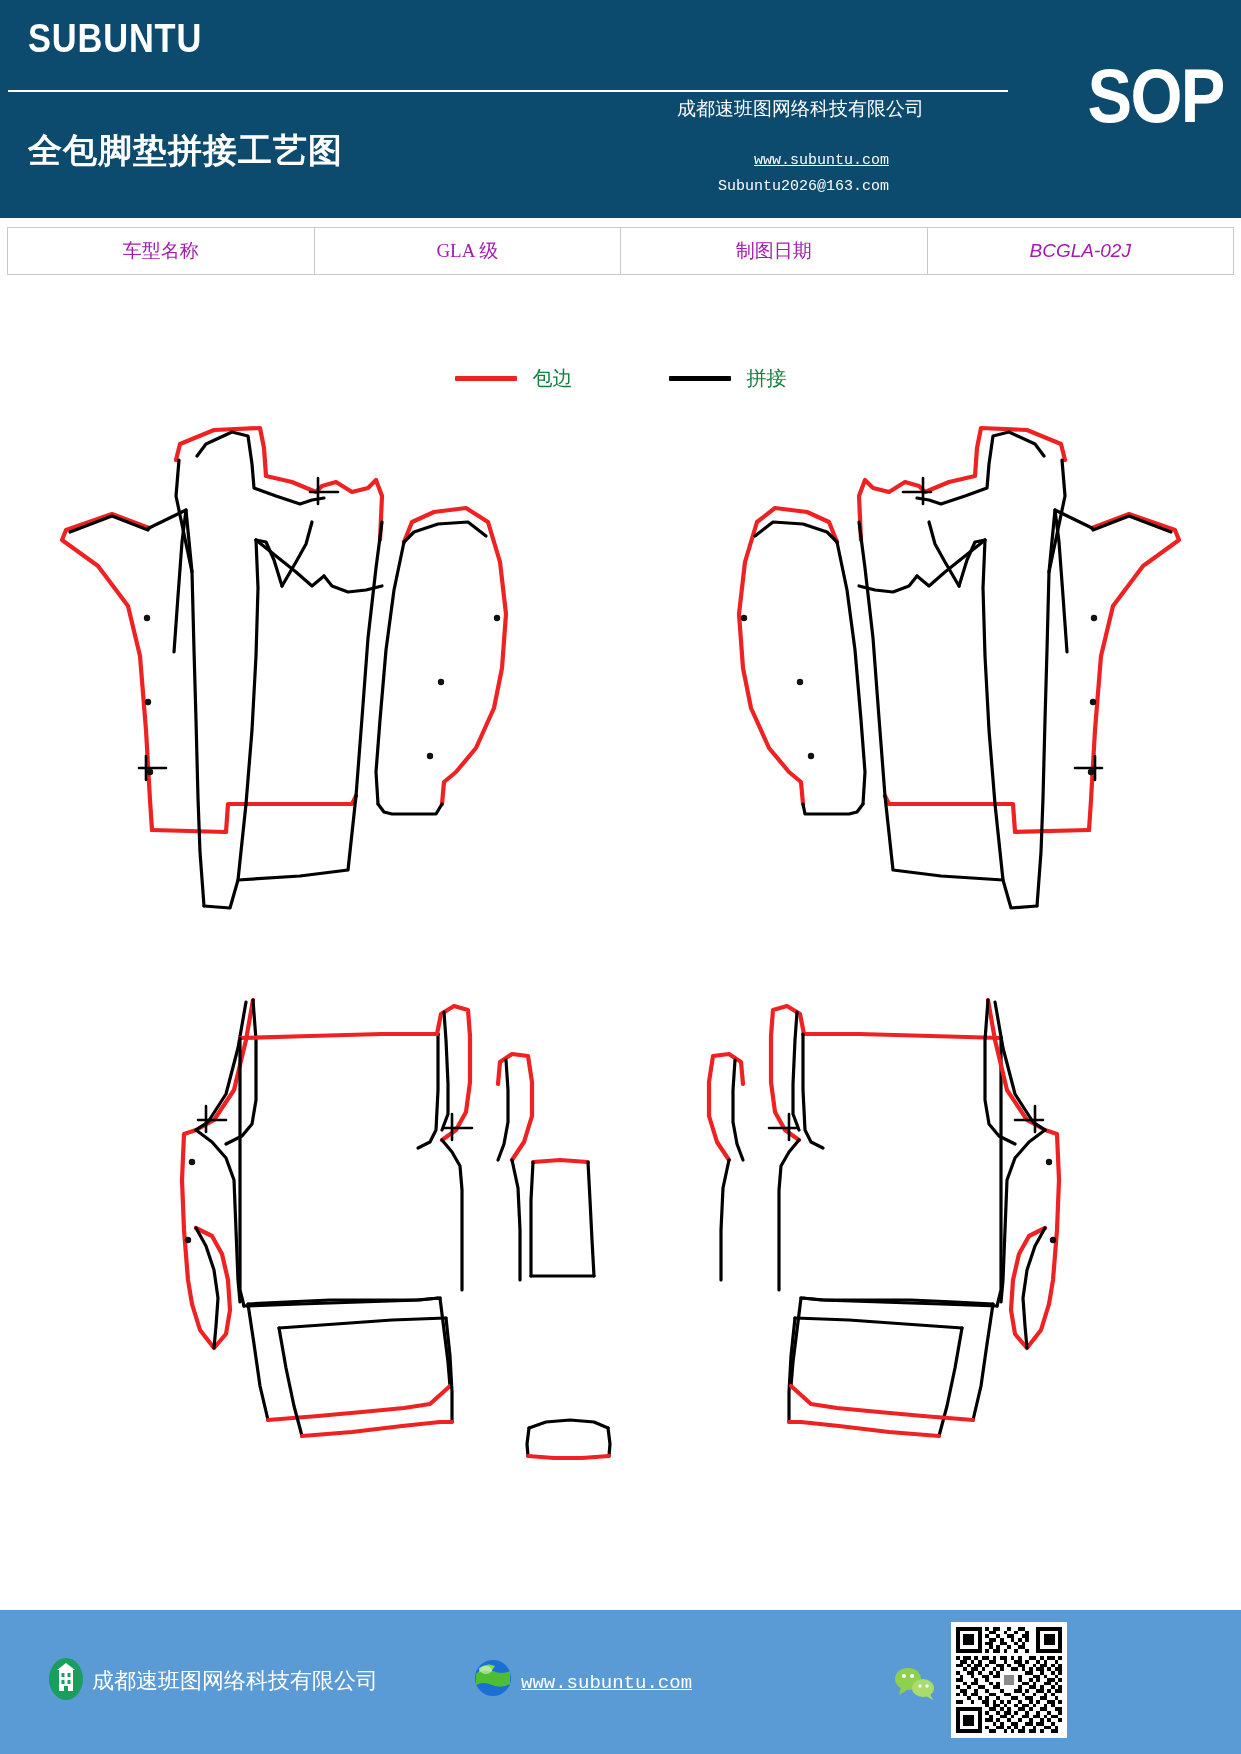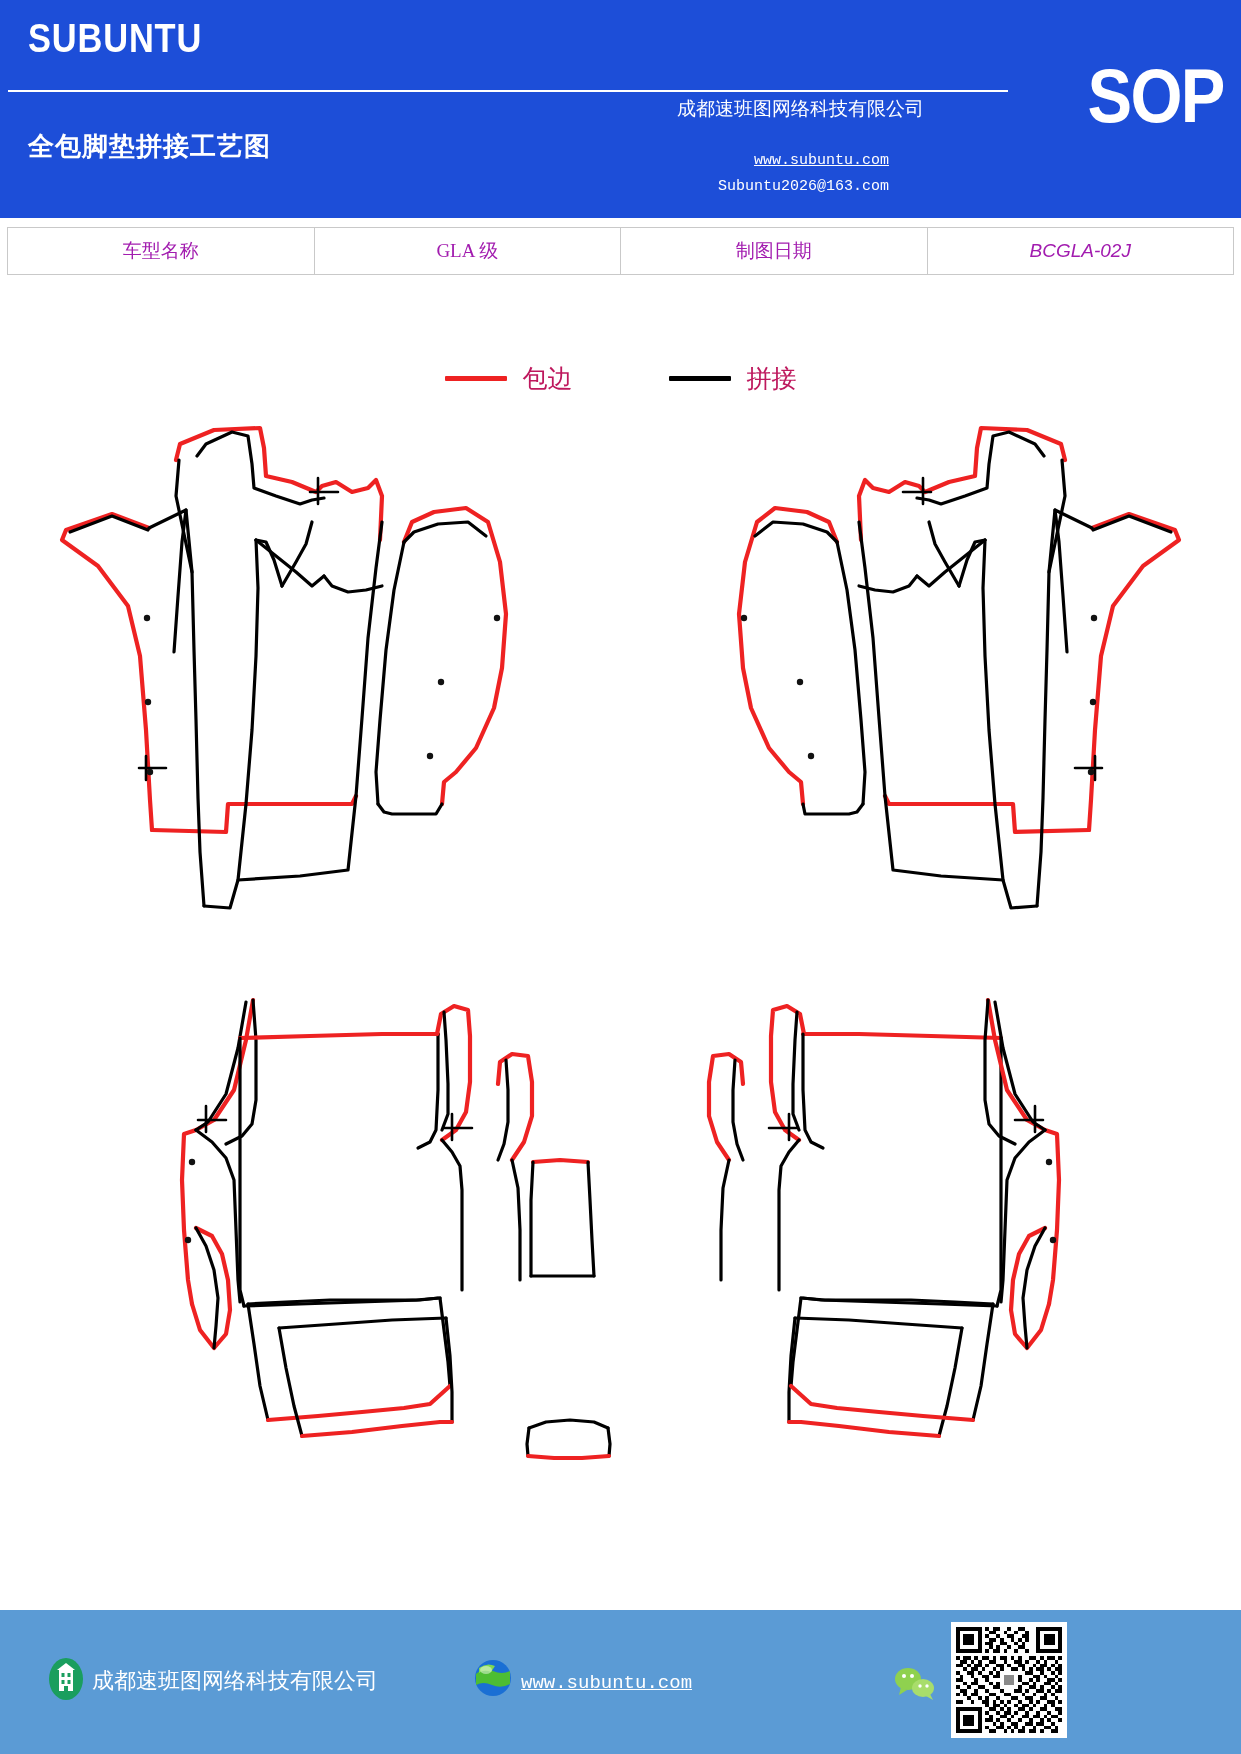--- a/index.html
+++ b/index.html
@@ -14,21 +14,21 @@
     font-family: "Liberation Serif", "DejaVu Serif", serif;
     overflow: hidden;
   }
 
   
   .header {
     position: absolute;
     left: 0; top: 0;
     width: 1241px;
     height: 218px;
-    background: #1d4ed8;
+    background: #0c4a6e;
     box-sizing: border-box;
   }
   .brand-logo {
     position: absolute;
     left: 28px;
     top: 18px;
     font-family: "Liberation Sans", "DejaVu Sans", sans-serif;
     font-weight: bold;
     font-size: 40px;
     letter-spacing: 1px;
@@ -43,21 +43,21 @@
     top: 90px;
     width: 1000px;
     height: 2px;
     background: #ffffff;
   }
   .doc-title {
     position: absolute;
     left: 28px;
     top: 133px;
     font-family: "Liberation Sans", "DejaVu Sans", sans-serif;
-    font-size: 26px;
+    font-size: 34px;
     font-weight: bold;
     color: #ffffff;
     letter-spacing: 1px;
     line-height: 1;
   }
   .company-name-hdr {
     position: absolute;
     right: 317px;
     top: 96px;
     font-size: 19px;
@@ -140,22 +140,22 @@
     align-items: center;
     gap: 16px;
   }
   .legend-swatch {
     display: block;
     width: 62px;
     height: 5px;
     border-radius: 1px;
   }
   .legend-label {
-    font-size: 25px;
-    color: #be185d;
+    font-size: 20px;
+    color: #15803d;
   }
 
   
   .drawing {
     position: absolute;
     left: 0;
     top: 400px;
     width: 1241px;
     height: 1210px;
   }

